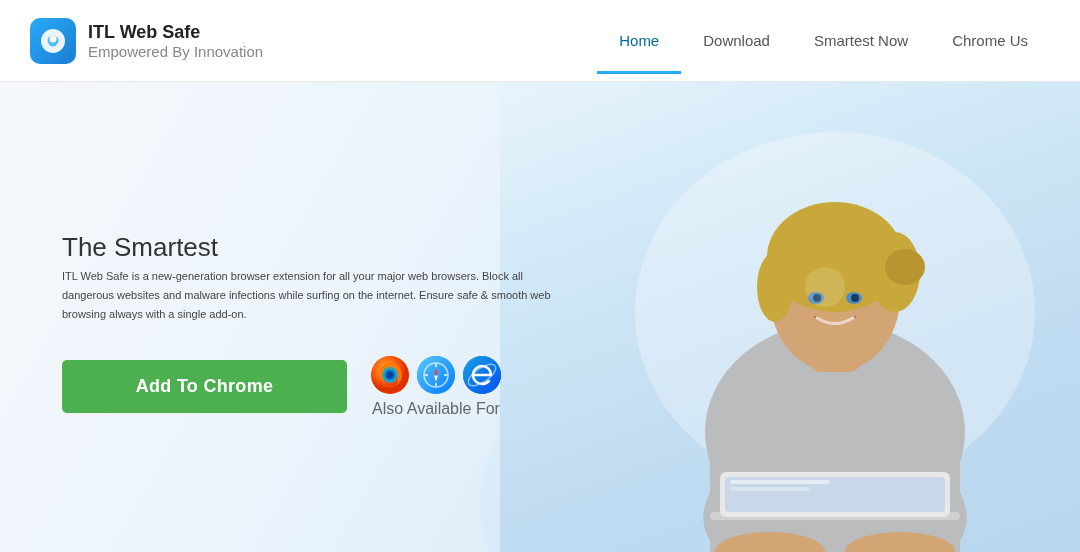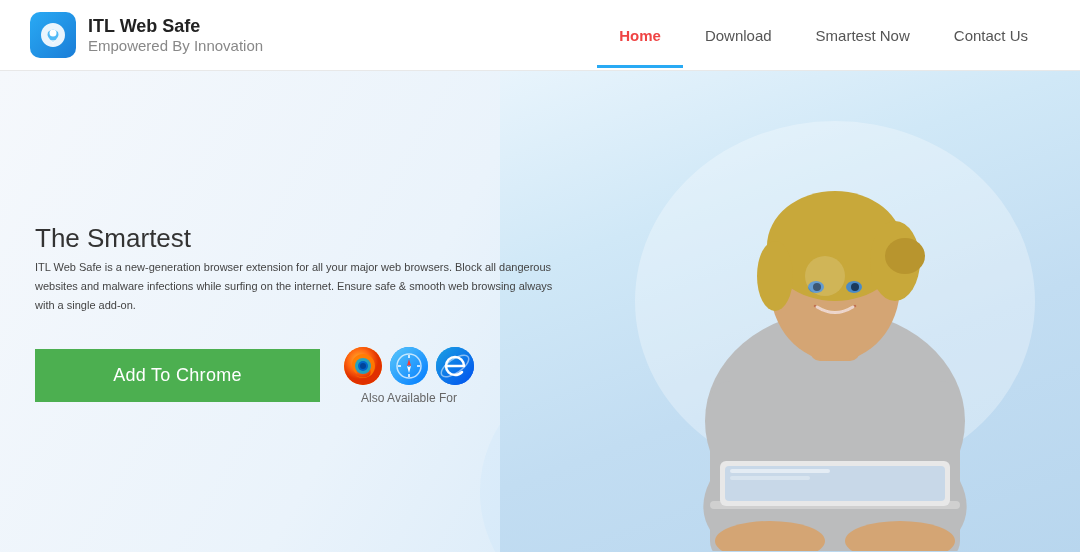--- a/index.html
+++ b/index.html
@@ -11,21 +11,21 @@
       overflow: hidden;
       background: #fff;
     }
 
     
     header {
       display: flex;
       align-items: center;
       justify-content: space-between;
       padding: 0 30px;
-      height: 71px;
+      height: 82px;
       background: #fff;
       border-bottom: 1px solid #e8e8e8;
       position: relative;
       z-index: 10;
     }
 
     .logo-area {
       display: flex;
       align-items: center;
       gap: 12px;
@@ -74,22 +74,22 @@
       display: flex;
       align-items: center;
       font-size: 15px;
       color: #555;
       cursor: pointer;
       position: relative;
       text-decoration: none;
     }
 
     .nav-item.active {
-      color: #ef4444;
-      font-weight: 700;
+      color: #0369a1;
+      font-weight: 400;
     }
 
     .nav-item.active::after {
       content: '';
       position: absolute;
       bottom: 0;
       left: 0;
       right: 0;
       height: 3px;
       background: #29aaf4;
@@ -152,21 +152,21 @@
       right: 20px;
       top: 30px;
       width: 450px;
       height: 450px;
     }
 
     
     .hero-content {
       position: relative;
       z-index: 5;
-      padding-left: 35px;
+      padding-left: 62px;
       max-width: 560px;
     }
 
     .hero-tagline {
       font-size: 26px;
       color: #333;
       font-weight: 400;
       margin-bottom: 4px;
     }
 
@@ -199,22 +199,22 @@
       gap: 24px;
     }
 
     .btn-add-chrome {
       background: #4caf50;
       color: #fff;
       border: none;
       padding: 16px 0;
       width: 285px;
       font-size: 18px;
-      font-weight: 400;
-      border-radius: 0;
+      font-weight: 700;
+      border-radius: 5px;
       cursor: pointer;
       letter-spacing: 0.3px;
     }
 
     .browser-icons {
       display: flex;
       flex-direction: column;
       align-items: center;
       gap: 6px;
     }
@@ -229,21 +229,21 @@
       width: 38px;
       height: 38px;
       border-radius: 50%;
       display: flex;
       align-items: center;
       justify-content: center;
       font-size: 22px;
     }
 
     .also-available {
-      font-size: 12px;
+      font-size: 16px;
       color: #666;
       text-align: center;
     }
 
     
     .firefox-icon {
       background: radial-gradient(circle at 40% 40%, #ff9500, #ff6000);
       position: relative;
       overflow: hidden;
     }
@@ -274,21 +274,21 @@
     <div class="logo-text-area">
       <span class="logo-title">ITL Web Safe</span>
       <span class="logo-subtitle">Empowered By Innovation</span>
     </div>
   </div>
 
   <nav>
     <a class="nav-item active">Home</a>
     <a class="nav-item">Download</a>
     <a class="nav-item">Smartest Now</a>
-    <a class="nav-item">Contact Us</a>
+    <a class="nav-item">Chrome Us</a>
   </nav>
 </header>
 
 <section class="hero">
   <div class="bg-circle1"></div>
   <div class="bg-circle2"></div>
 
   <div class="hero-image">
     <div class="hero-image-bg"></div>
 

